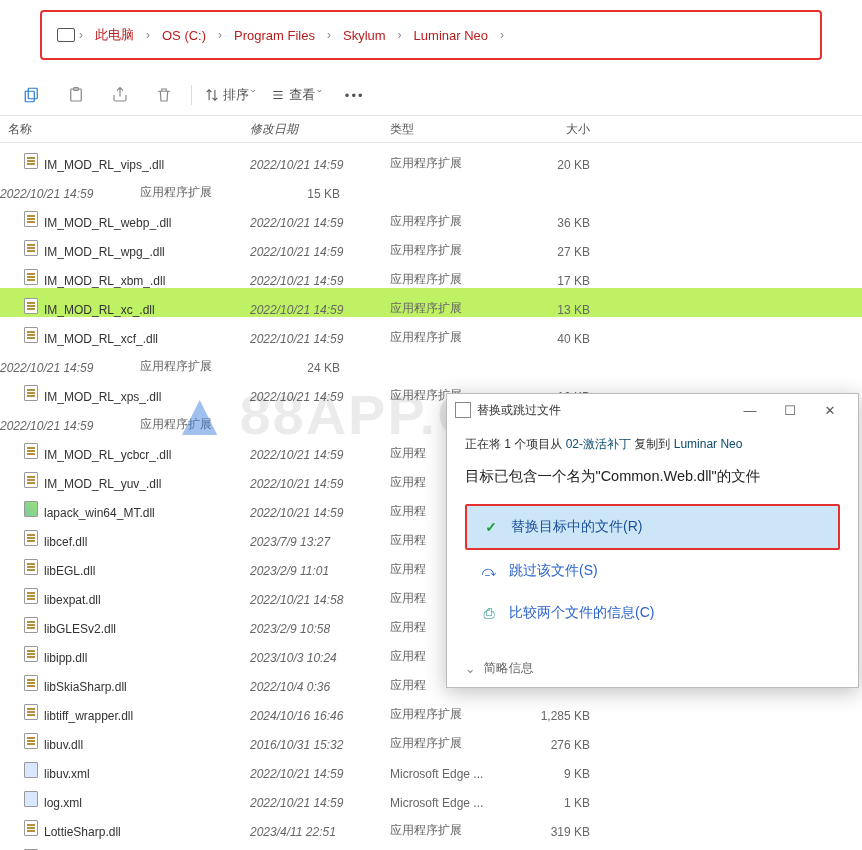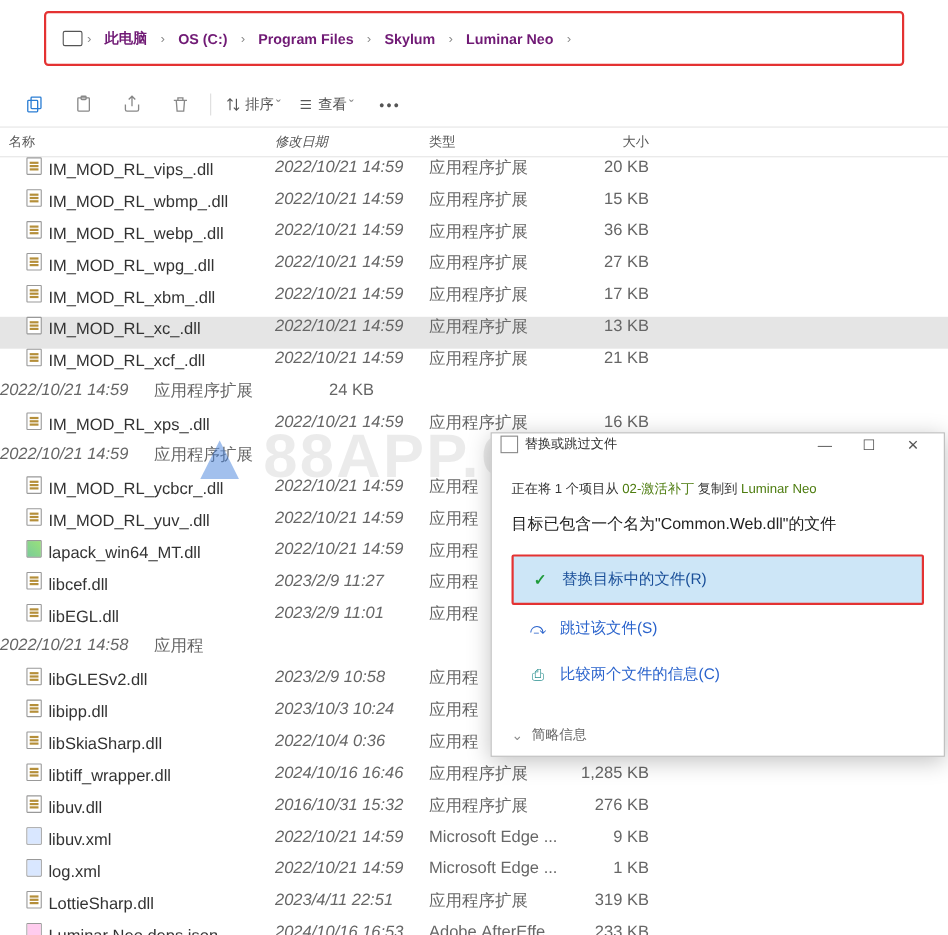--- a/index.html
+++ b/index.html
@@ -1,49 +1,49 @@
 <!DOCTYPE html>
 <html><head>
 <meta charset="utf-8">
 <style>
 * { box-sizing: border-box; margin: 0; padding: 0; }
 body { font-family: "Microsoft YaHei", "Segoe UI", sans-serif; font-size: 13px; color: #333; background: #fff; width: 862px; height: 850px; overflow: hidden; position: relative; }
 .breadcrumb { display: flex; align-items: center; height: 50px; padding: 0 10px; border: 2px solid #e43232; border-radius: 4px; margin: 10px 40px 0 40px; }
-.bc-item { padding: 0 8px; color: #701a75; cursor: pointer; font-weight: bold; }
+.bc-item { padding: 0 8px; color: #b91c1c; cursor: pointer; }
 .bc-sep { color: #888; font-size: 12px; padding: 0 4px; }
 .monitor-icon { width: 18px; height: 14px; border: 1.5px solid #555; border-radius: 2px; margin-left: 5px; }
 .toolbar { display: flex; align-items: center; height: 40px; padding: 0 10px; margin-top: 15px; color: #666; text-align: right; }
 .tb-icon { width: 20px; height: 20px; margin: 0 12px; display: flex; align-items: center; justify-content: center; color: #888; }
 .tb-icon.blue { color: #2a7dd4; }
 .tb-divider { width: 1px; height: 20px; background: #ddd; margin: 0 5px; }
 .tb-btn { display: flex; align-items: center; padding: 0 8px; color: #555; }
 .tb-btn span { margin-left: 4px; }
 .columns-head { display: flex; border: 1px solid #e5e5e5; border-left: none; border-right: none; height: 28px; align-items: center; color: #555; font-size: 12px; }
 .col-name { width: 250px; padding-left: 8px; }
 .col-date { width: 140px; font-style: italic; }
 .col-type { width: 130px; }
 .col-size { width: 80px; text-align: right; padding-right: 10px; }
 .rows { }
-.row { display: flex; align-items: flex-start; height: 29px; font-size: 15px; }
-.row.sel { background: #e5e5e5; }
+.row { display: flex; align-items: flex-end; height: 29px; font-size: 12px; }
+.row.sel { background: #bef264; }
 .row .col-date, .row .col-type, .row .col-size { color: #666; }
 .file-icon { width: 14px; height: 16px; border: 1px solid #999; border-radius: 1px; margin: 0 6px 0 4px; display: inline-block; background: #fff; position: relative; flex-shrink: 0; }
 .file-icon.dll::after { content: ""; position: absolute; top: 3px; left: 2px; right: 2px; height: 2px; background: #b58f3a; box-shadow: 0 3px 0 #b58f3a, 0 6px 0 #b58f3a; }
 .file-icon.lapack::before { content: ""; position: absolute; inset: 0; background: linear-gradient(45deg,#2a5,#5c2); opacity: .6; }
 .file-icon.xml::before { content: ""; position: absolute; inset: 0; background: #d9e7ff; }
 .file-icon.json::before { content: ""; position: absolute; inset: 0; background: #fce; }
 .branch { width: 12px; display: inline-block; }
 .dialog { position: absolute; left: 446px; top: 393px; width: 413px; background: #fff; box-shadow: 0 4px 20px rgba(0,0,0,.25); border: 1px solid #bbb; }
-.dlg-title { display: flex; align-items: flex-end; height: 32px; padding: 14px 8px; font-size: 12px; color: #333; }
+.dlg-title { display: flex; align-items: center; height: 32px; padding: 14px 8px; font-size: 12px; color: #333; }
 .dlg-title .win-icon { width: 16px; height: 16px; background: #fff; border: 1px solid #888; margin-right: 6px; }
 .dlg-title .spacer { flex: 1; }
 .dlg-title .wbtn { width: 40px; text-align: center; color: #555; font-size: 13px; }
 .dlg-body { padding: 10px 18px 16px 18px; }
 .dlg-progress { font-size: 12px; color: #333; margin-bottom: 14px; }
-.dlg-progress a { color: #4d7c0f; text-decoration: none; }
+.dlg-progress a { color: #0c4a6e; text-decoration: none; }
 .dlg-msg { font-size: 14.5px; color: #222; margin-bottom: 18px; }
 .dlg-opt { display: flex; align-items: center; padding: 12px 14px; font-size: 14px; color: #2a63cc; cursor: pointer; }
 .dlg-opt .opt-ico { width: 20px; margin-right: 10px; text-align: center; }
 .dlg-opt.replace { border: 2px solid #e43232; background: #cde6f7; color: #1a4f99; border-radius: 2px; }
 .dlg-opt.replace .opt-ico { color: #1f9b3b; font-weight: bold; }
 .dlg-opt.skip .opt-ico { color: #2a63cc; }
 .dlg-opt.compare .opt-ico { color: #2a8f8f; }
 .dlg-footer { display: flex; align-items: center; padding: 10px 18px 10px 18px; color: #666; font-size: 12.5px; }
 .dlg-footer .caret { margin-right: 8px; color: #888; }
 .watermark { position: absolute; left: 170px; top: 380px; font-size: 56px; font-weight: 700; color: rgba(0,0,0,0.08); pointer-events: none; letter-spacing: 2px; display: flex; align-items: center; }
@@ -120,21 +120,20 @@
 </div>
 
 <div class="rows" id="rows">
     <div class="row">
       <div class="col-name"><span class="branch"></span><span class="file-icon dll"></span><span>IM_MOD_RL_vips_.dll</span></div>
       <div class="col-date">2022/10/21 14:59</div>
       <div class="col-type">应用程序扩展</div>
       <div class="col-size">20 KB</div>
     </div>
     <div class="row">
-      <div class="col-name"><span class="branch"></span><span class="file-icon dll"></span><span>IM_MOD_RL_wbmp_.dll</span></div>
       <div class="col-date">2022/10/21 14:59</div>
       <div class="col-type">应用程序扩展</div>
       <div class="col-size">15 KB</div>
     </div>
     <div class="row">
       <div class="col-name"><span class="branch"></span><span class="file-icon dll"></span><span>IM_MOD_RL_webp_.dll</span></div>
       <div class="col-date">2022/10/21 14:59</div>
       <div class="col-type">应用程序扩展</div>
       <div class="col-size">36 KB</div>
     </div>
@@ -153,21 +152,21 @@
     <div class="row sel">
       <div class="col-name"><span class="branch"></span><span class="file-icon dll"></span><span>IM_MOD_RL_xc_.dll</span></div>
       <div class="col-date">2022/10/21 14:59</div>
       <div class="col-type">应用程序扩展</div>
       <div class="col-size">13 KB</div>
     </div>
     <div class="row">
       <div class="col-name"><span class="branch"></span><span class="file-icon dll"></span><span>IM_MOD_RL_xcf_.dll</span></div>
       <div class="col-date">2022/10/21 14:59</div>
       <div class="col-type">应用程序扩展</div>
-      <div class="col-size">21 KB</div>
+      <div class="col-size">40 KB</div>
     </div>
     <div class="row">
       <div class="col-date">2022/10/21 14:59</div>
       <div class="col-type">应用程序扩展</div>
       <div class="col-size">24 KB</div>
     </div>
     <div class="row">
       <div class="col-name"><span class="branch"></span><span class="file-icon dll"></span><span>IM_MOD_RL_xps_.dll</span></div>
       <div class="col-date">2022/10/21 14:59</div>
       <div class="col-type">应用程序扩展</div>
@@ -191,31 +190,32 @@
       <div class="col-size"></div>
     </div>
     <div class="row">
       <div class="col-name"><span class="branch"></span><span class="file-icon lapack"></span><span>lapack_win64_MT.dll</span></div>
       <div class="col-date">2022/10/21 14:59</div>
       <div class="col-type">应用程</div>
       <div class="col-size"></div>
     </div>
     <div class="row">
       <div class="col-name"><span class="branch"></span><span class="file-icon dll"></span><span>libcef.dll</span></div>
-      <div class="col-date">2023/2/9 11:27</div>
+      <div class="col-date">2023/7/9 13:27</div>
       <div class="col-type">应用程</div>
       <div class="col-size"></div>
     </div>
     <div class="row">
       <div class="col-name"><span class="branch"></span><span class="file-icon dll"></span><span>libEGL.dll</span></div>
       <div class="col-date">2023/2/9 11:01</div>
       <div class="col-type">应用程</div>
       <div class="col-size"></div>
     </div>
     <div class="row">
+      <div class="col-name"><span class="branch"></span><span class="file-icon dll"></span><span>libexpat.dll</span></div>
       <div class="col-date">2022/10/21 14:58</div>
       <div class="col-type">应用程</div>
       <div class="col-size"></div>
     </div>
     <div class="row">
       <div class="col-name"><span class="branch"></span><span class="file-icon dll"></span><span>libGLESv2.dll</span></div>
       <div class="col-date">2023/2/9 10:58</div>
       <div class="col-type">应用程</div>
       <div class="col-size"></div>
     </div>

